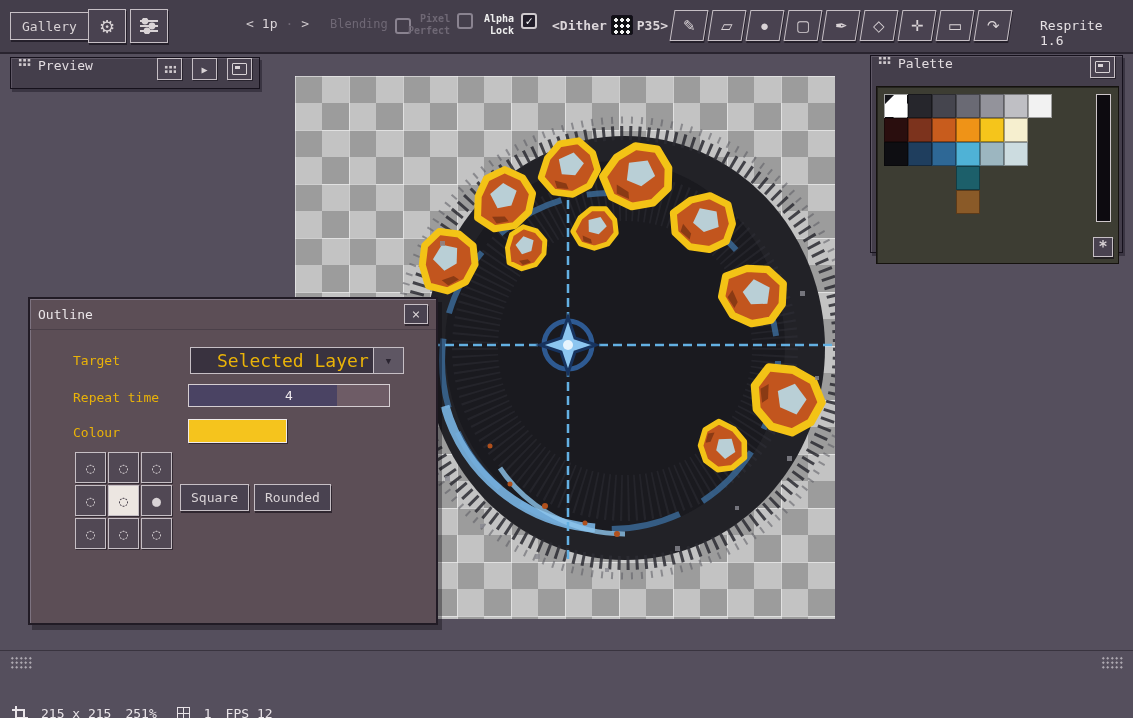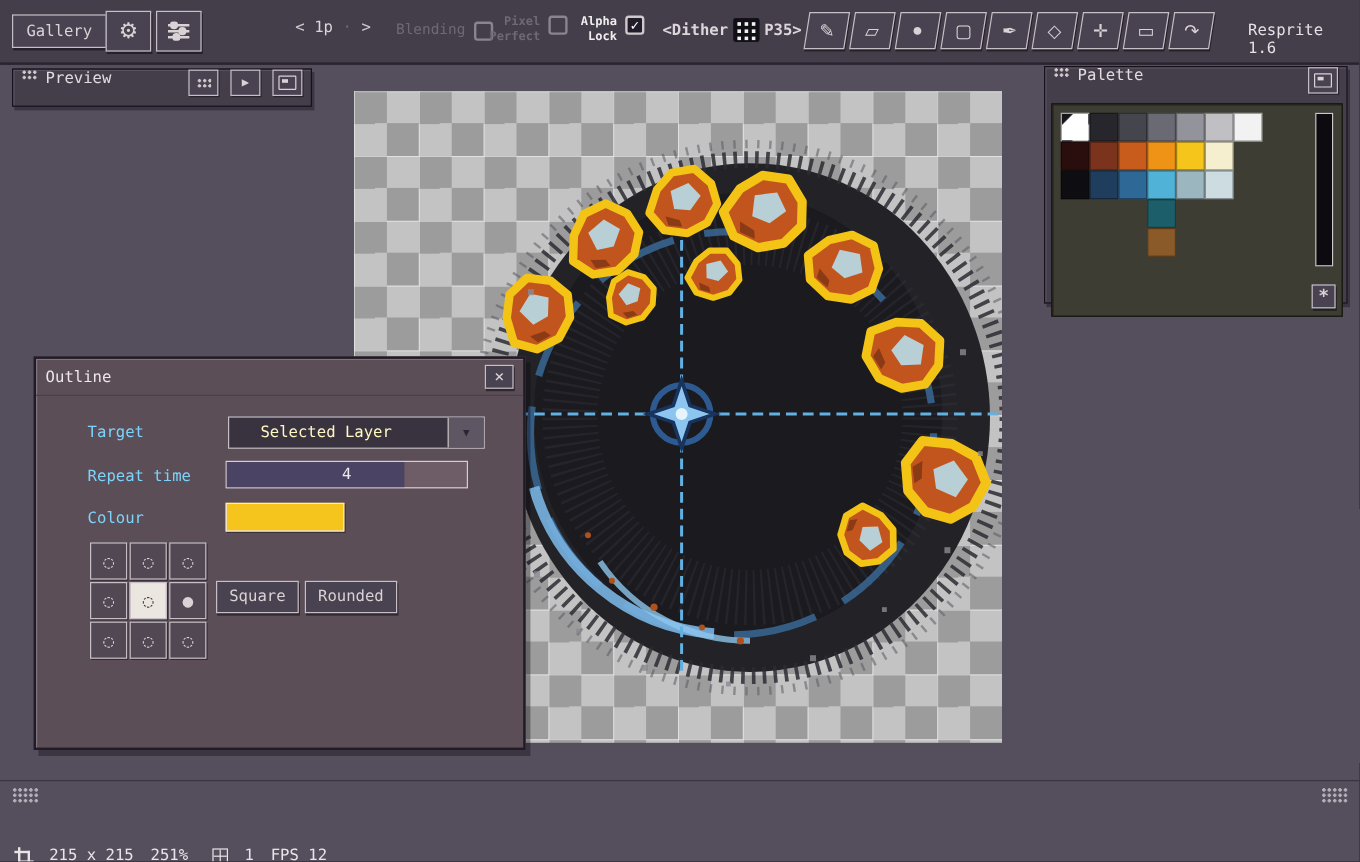--- a/index.html
+++ b/index.html
@@ -70,24 +70,24 @@
       conic-gradient(#c3c3c3 25%, #9c9c9c 0 50%, #c3c3c3 0 75%, #9c9c9c 0);
     background-size:54px 54px;}
   .art{position:absolute;left:0;top:0;width:100%;height:100%;}
   
   .dialog{position:absolute;left:12px;top:297px;width:410px;height:328px;background:#5c4e56;
           border:2px solid #211b25;box-shadow:inset 1px 1px 0 #7d7380, 4px 5px 0 rgba(8,5,12,.35);
           box-sizing:border-box;z-index:5;margin-left:16px;}
   .dialog-header{display:flex;align-items:center;height:30px;padding:0 8px;border-bottom:1px solid #4b4049;}
   .dialog-title{font-size:13px;color:#ece7ea;}
   .close-btn{margin-left:auto;width:24px;height:20px;font-size:14px;padding:0;}
-  .dlg-label{position:absolute;font-size:13px;color:#7dd3fc;}
+  .dlg-label{position:absolute;font-size:13px;color:#eab308;}
   .dropdown{position:absolute;left:160px;top:48px;width:214px;height:27px;background:#39323f;
             border:1px solid #c6bfc5;display:flex;align-items:center;box-sizing:border-box;cursor:pointer;}
-  .dropdown-value{padding-left:26px;font-size:13px;color:#fef9c3;flex:1;}
+  .dropdown-value{padding-left:26px;font-size:18px;color:#eab308;flex:1;}
   .dropdown-arrow{width:30px;height:100%;background:#5e5663;border-left:1px solid #c6bfc5;
                   display:flex;align-items:center;justify-content:center;font-size:9px;color:#2a2430;box-sizing:border-box;}
   .slider{position:absolute;left:158px;top:85px;width:202px;height:23px;border:1px solid #d5ced2;
           background:#6e5c66;box-sizing:border-box;cursor:pointer;}
   .slider-fill{height:100%;background:#4a4363;}
   .slider-value{position:absolute;left:0;top:0;width:100%;height:100%;display:flex;align-items:center;
                 justify-content:center;font-size:13px;color:#eee9ec;}
   .colour-swatch{position:absolute;left:158px;top:120px;width:99px;height:24px;border:1px solid #efeaea;
                  box-shadow:1px 1px 0 rgba(10,6,16,.5);box-sizing:border-box;cursor:pointer;}
   .dir-grid{position:absolute;left:45px;top:153px;display:grid;grid-template-columns:repeat(3,31px);

